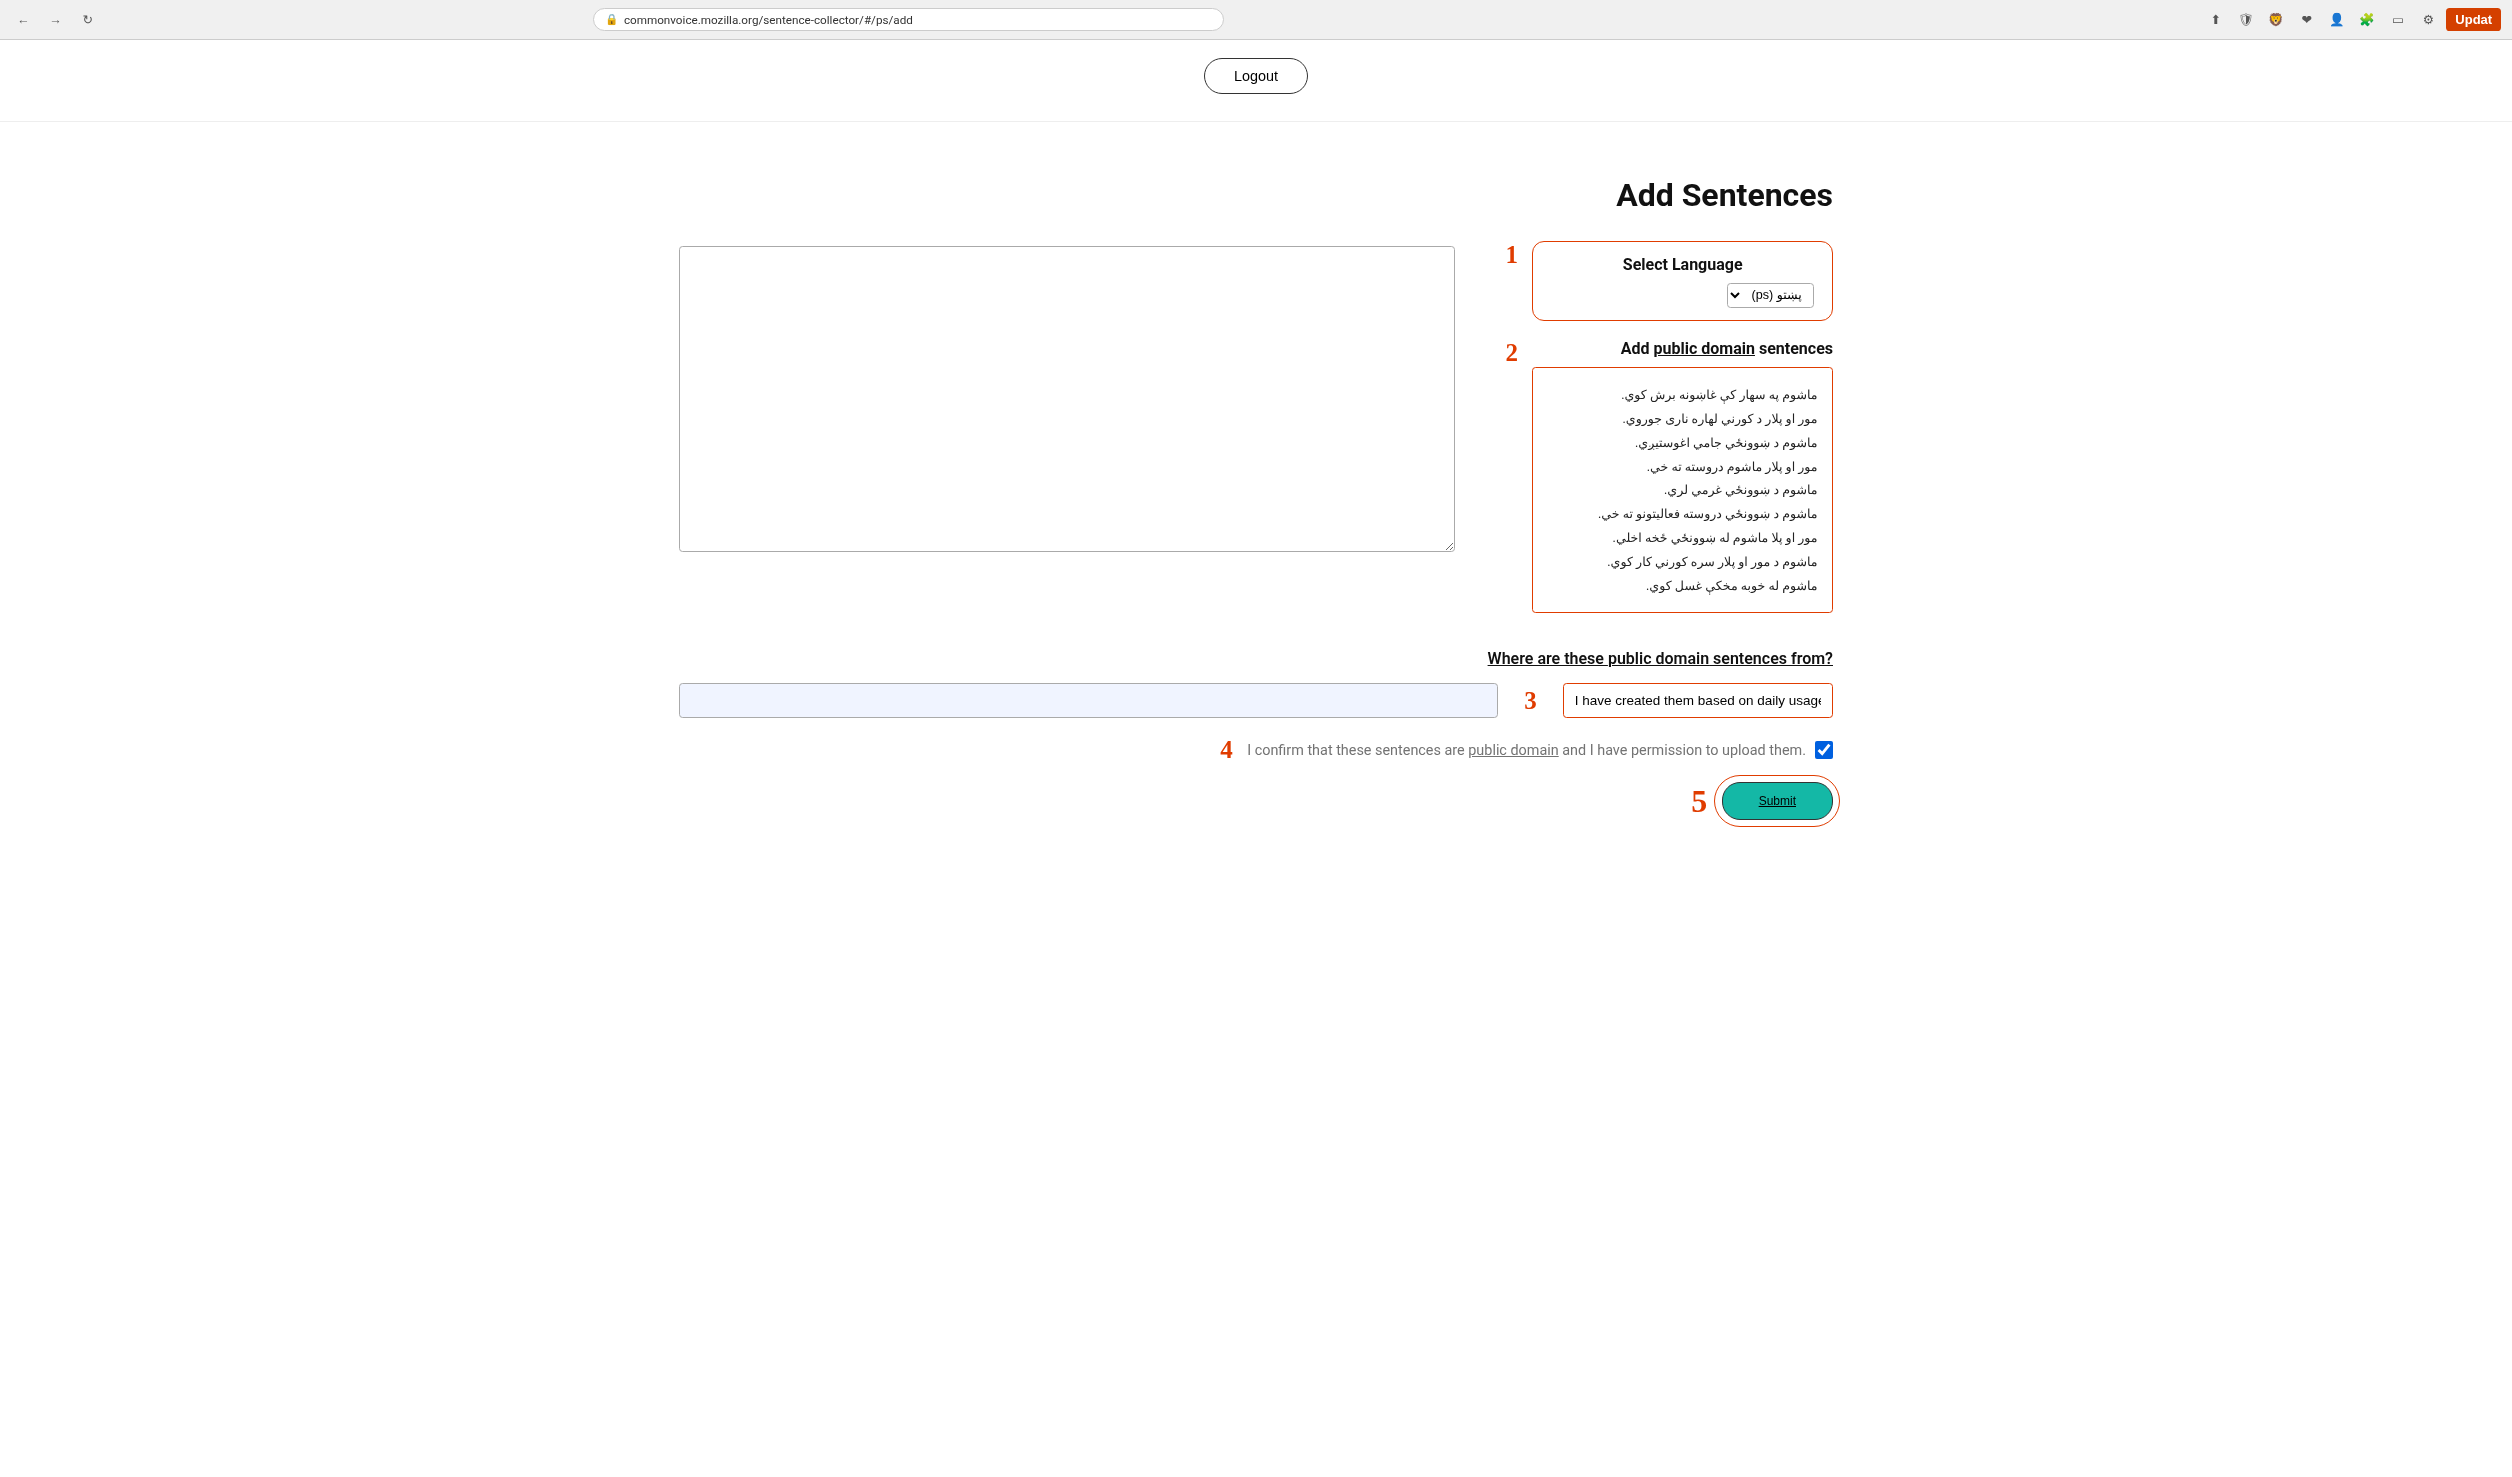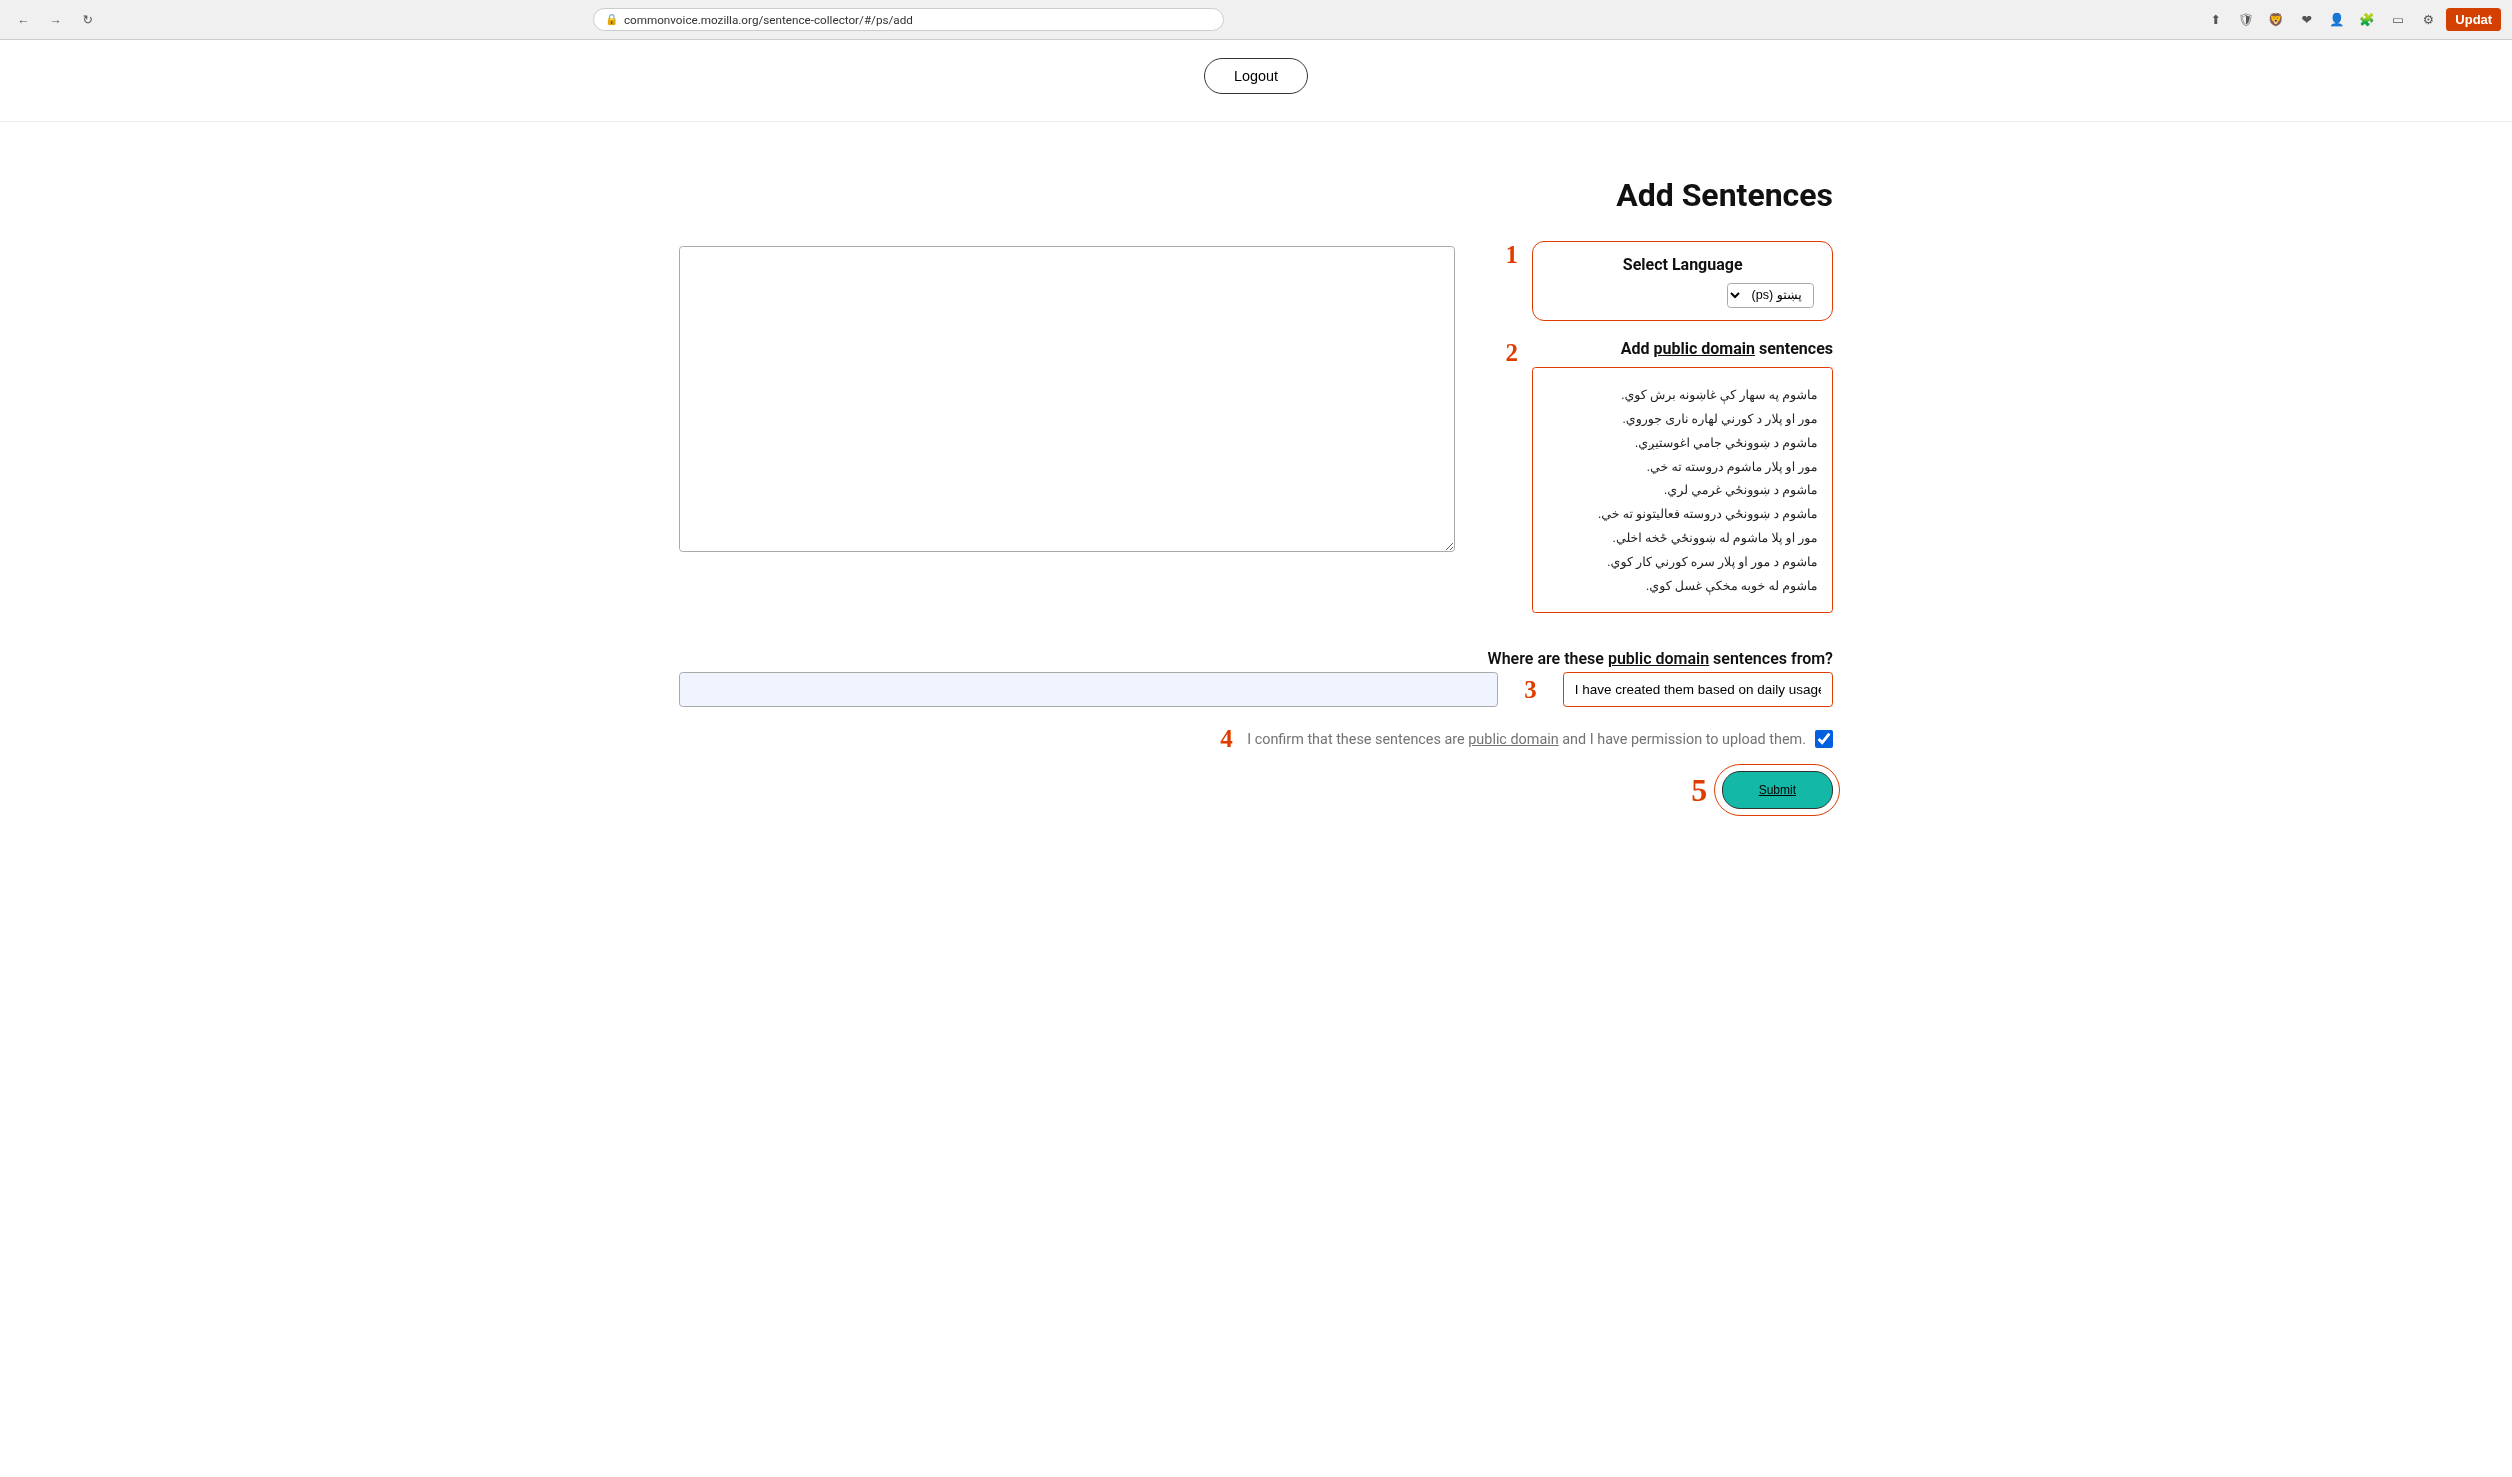--- a/index.html
+++ b/index.html
@@ -197,21 +197,22 @@
     
     .bottom-section {
       margin-top: 27px;
     }
 
     .source-question {
       font-size: 16px;
       font-weight: 600;
       color: #111;
       text-align: right;
-      margin-bottom: 4px;
+      margin-bottom: 15px;
+      text-decoration: underline;
     }
     .source-question u { text-decoration: underline; }
 
     .source-input-row {
       display: flex;
       align-items: center;
       gap: 14.4px;
       margin-bottom: 18px;
     }
     .step-number-inline {

